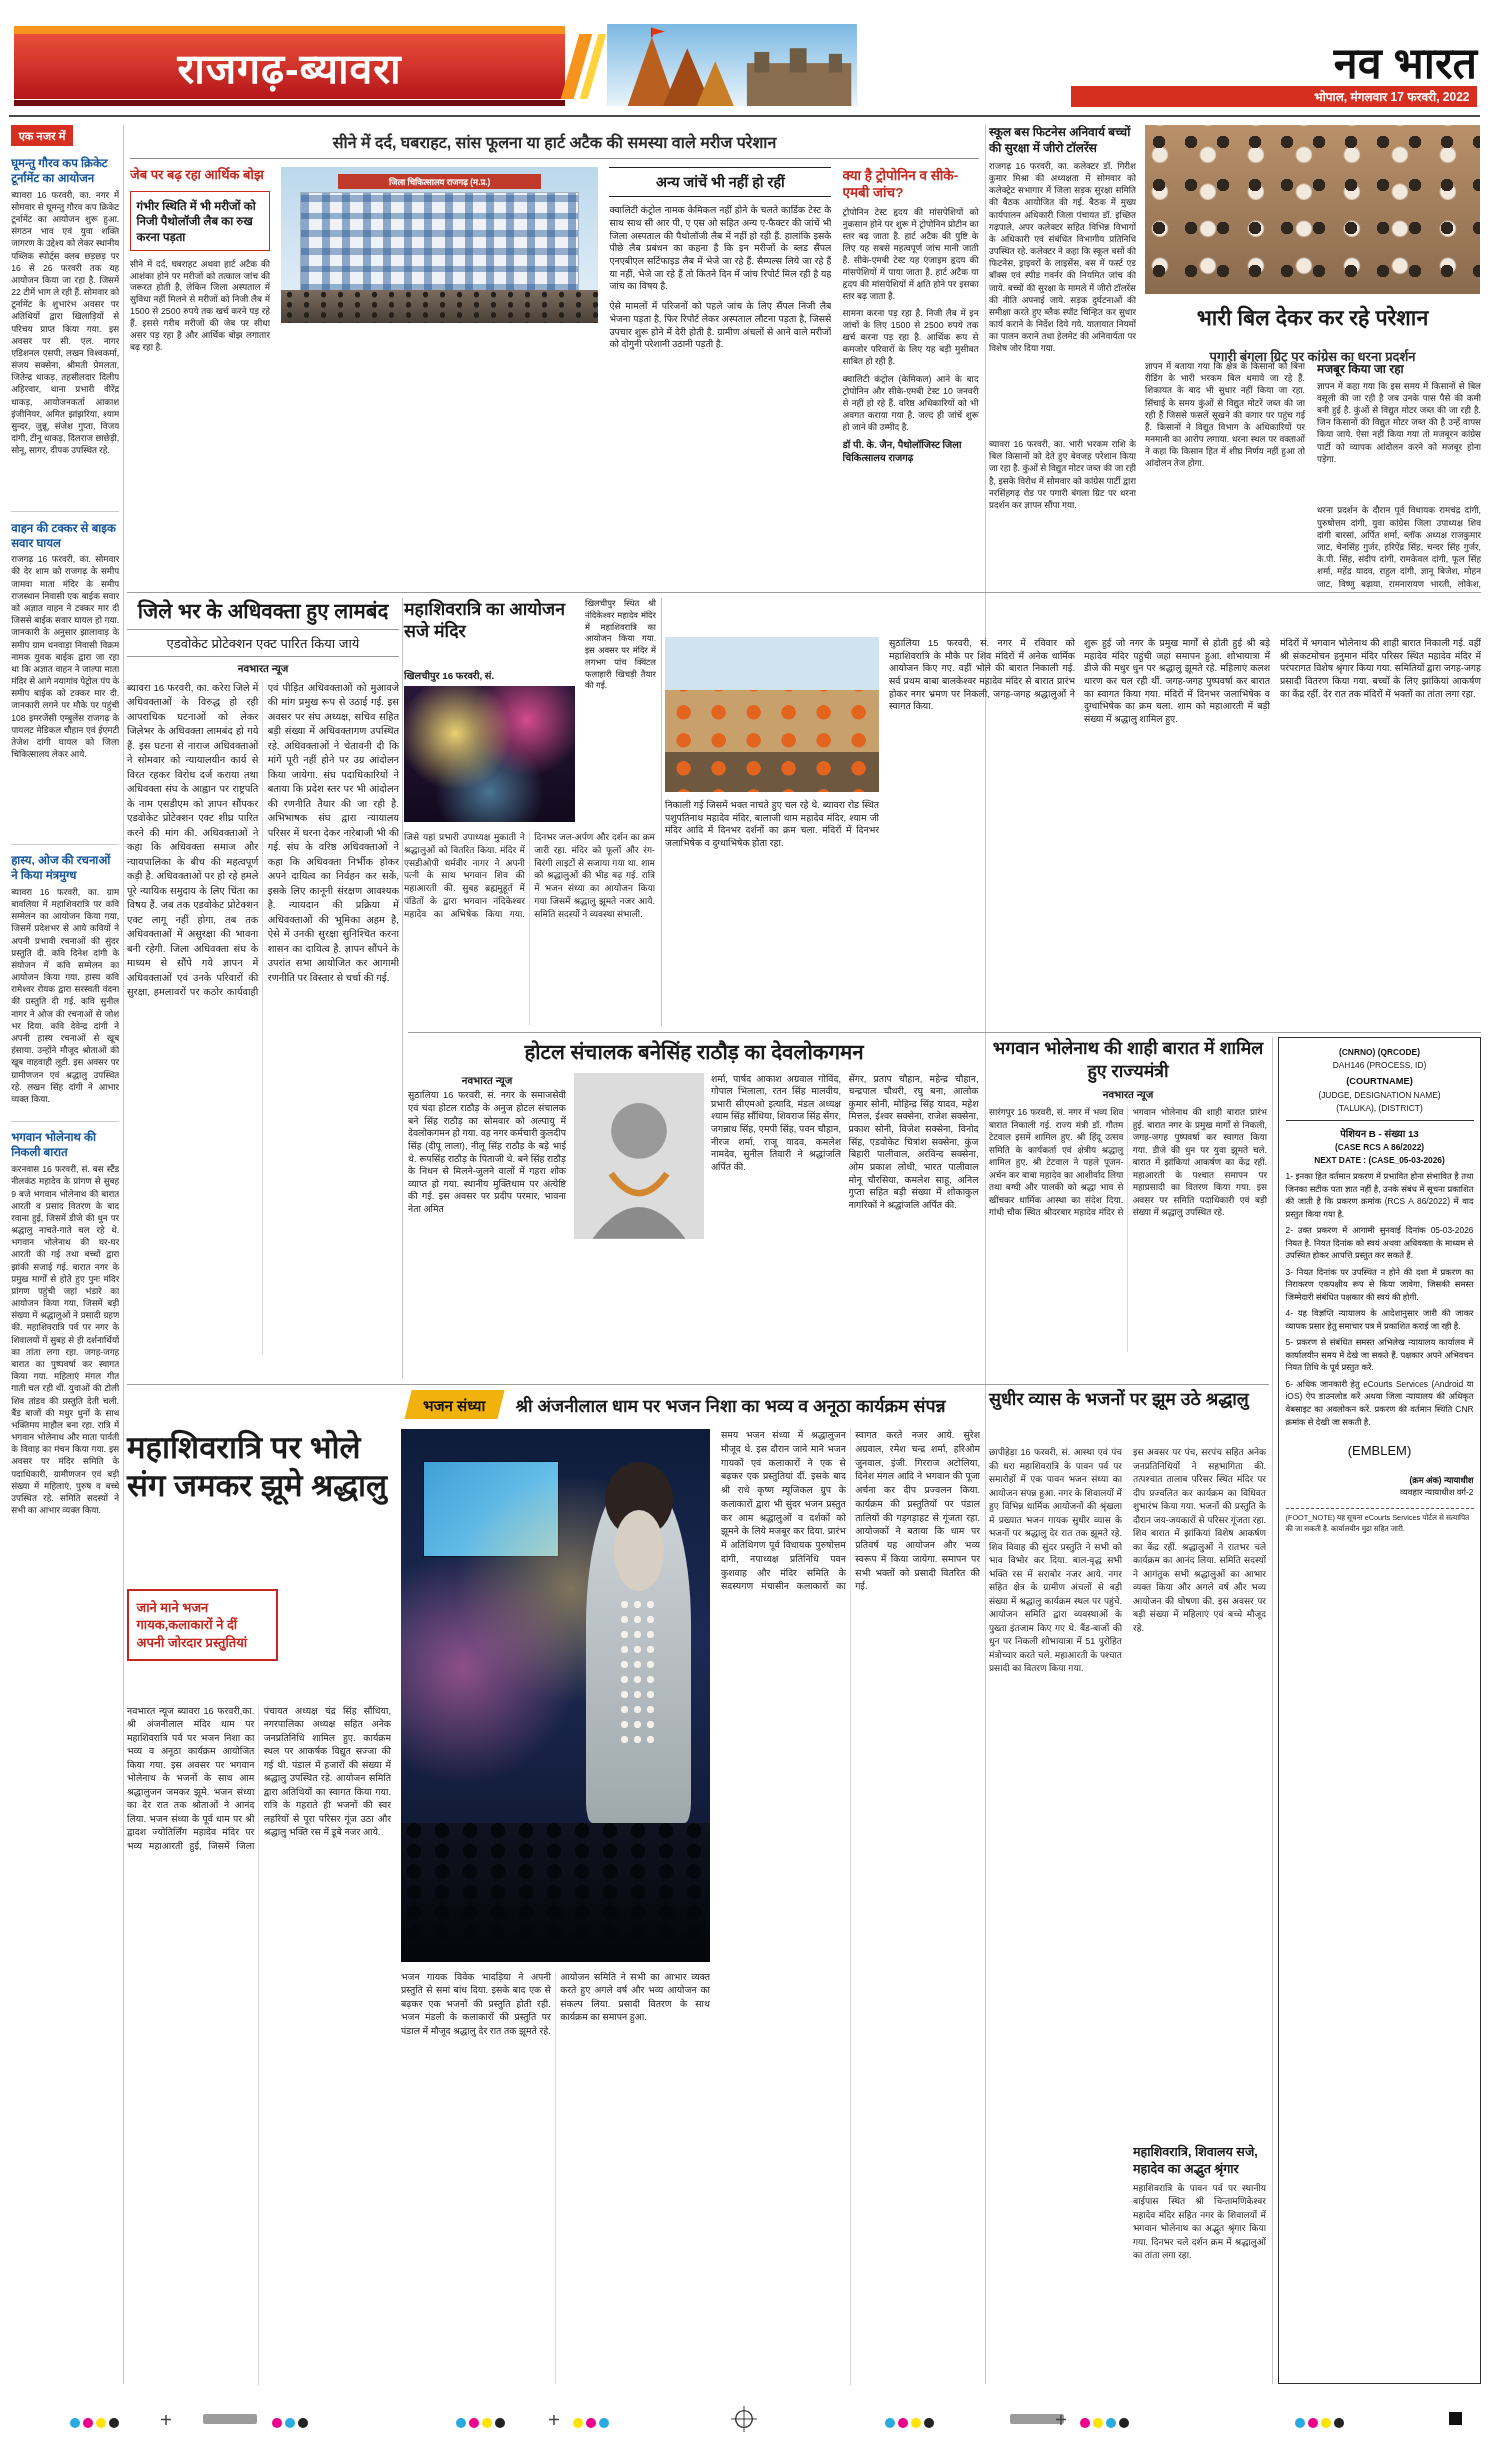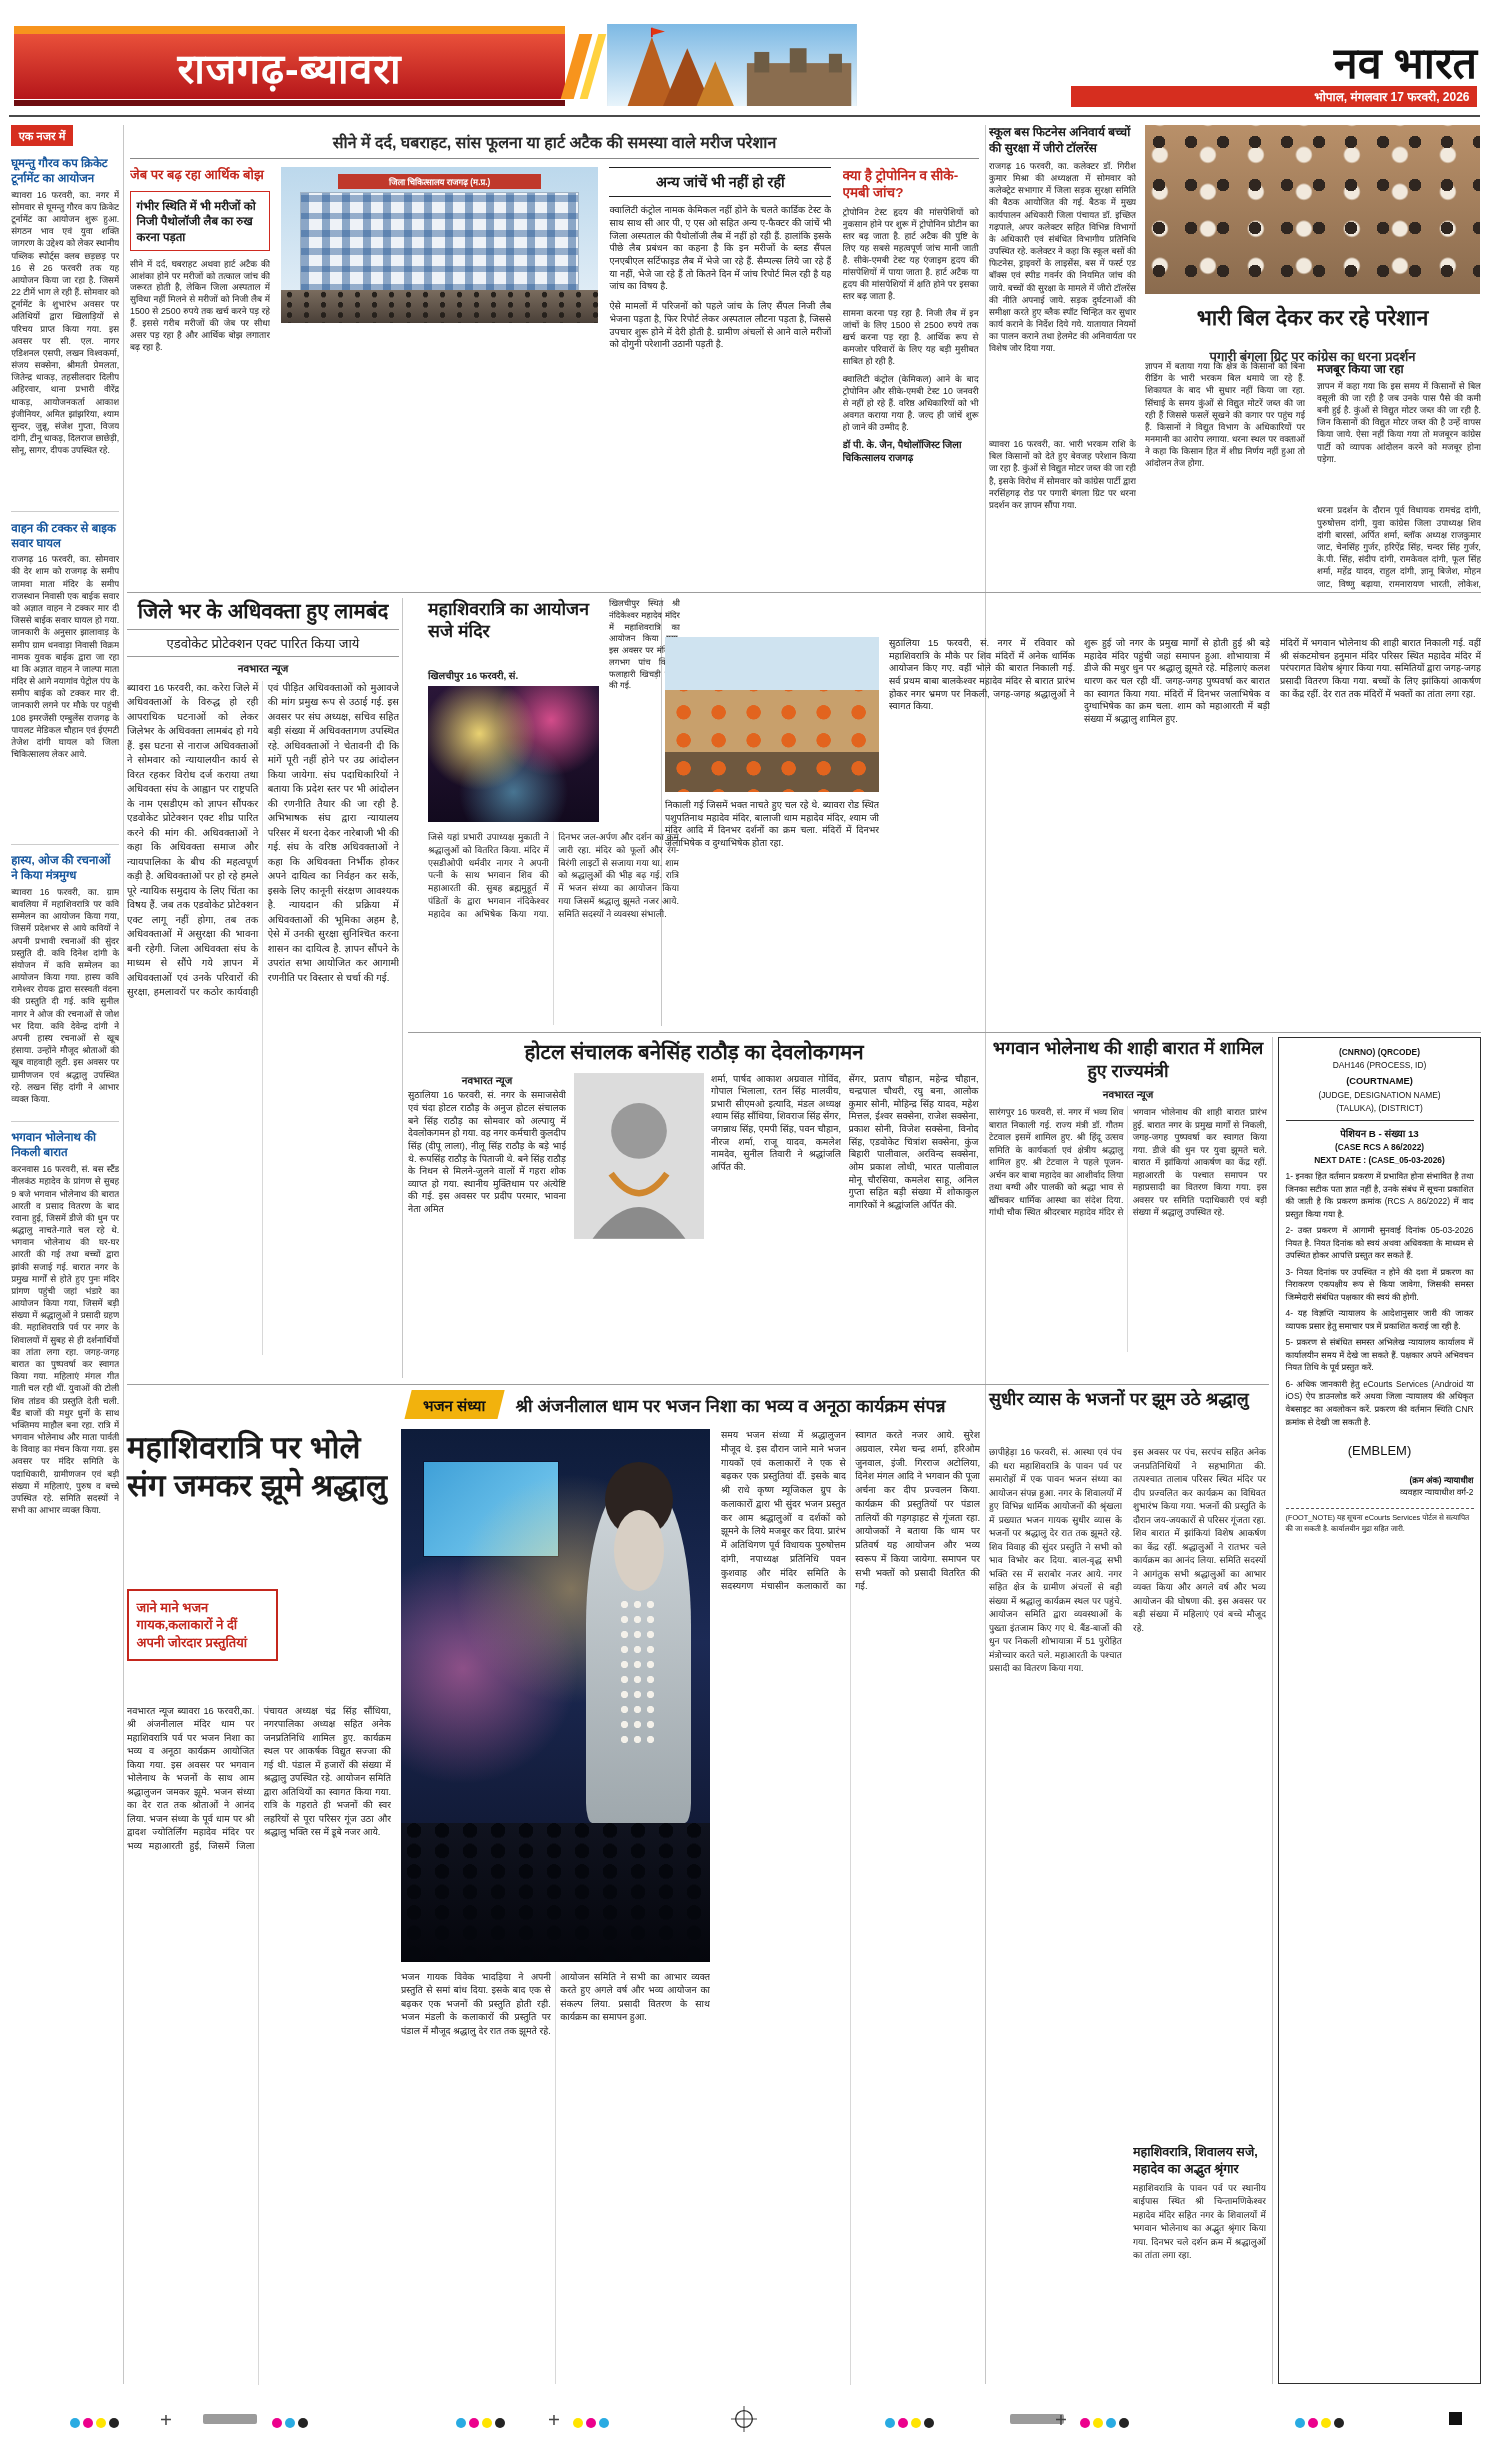--- a/index.html
+++ b/index.html
@@ -56,21 +56,21 @@
         <rect x="150" y="42" width="112" height="46" fill="#8a6d4f"></rect>
         <rect x="158" y="30" width="16" height="22" fill="#6e5c44"></rect>
         <rect x="196" y="26" width="18" height="26" fill="#6e5c44"></rect>
         <rect x="238" y="32" width="14" height="20" fill="#6e5c44"></rect>
         <line x1="48" y1="14" x2="48" y2="4" stroke="#c22" stroke-width="2"></line>
         <polygon points="48,4 62,8 48,12" fill="#e2340f"></polygon>
       </svg>
     </div>
     <div class="abs" style="left:1071px;top:32px;width:406px;height:50px;text-align:right;font-size:43px;font-weight:700;color:#111;">नव भारत</div>
     <div class="abs" style="left:1071px;top:86px;width:406px;height:20.5px;background:#d62e1f;line-height:20.5px;text-align:right;padding-right:7.5px;">
-      <span style="color:#fff;font-size:12px;font-weight:700;">भोपाल, मंगलवार 17 फरवरी, 2026</span>
+      <span style="color:#fff;font-size:12px;font-weight:700;">भोपाल, मंगलवार 17 फरवरी, 2022</span>
     </div>
     <div class="abs" style="left:9.3px;top:115px;width:1471px;height:1.9px;background:#4a4a4a;"></div>
   </div>
 
   <div class="vrule" style="left:123px;top:125px;height:2259px;"></div>
   <div class="vrule" style="left:985px;top:125px;height:2259px;"></div>
   <div class="vrule" style="left:402px;top:598px;height:780px;"></div>
   <div class="vrule" style="left:661px;top:598px;height:428px;"></div>
   <div class="vrule" style="left:1272px;top:1037px;height:1347px;"></div>
   <div class="hrule" style="left:127px;top:592px;width:1354px;"></div>
@@ -152,21 +152,21 @@
     </div>
   </div>
 
   <div class="abs" style="left:127px;top:598px;width:272px;height:780px;">
     <div class="ctr" style="font-size:20.5px;font-weight:700;line-height:1.25;">जिले भर के अधिवक्ता हुए लामबंद</div>
     <div class="ctr" style="font-size:13px;font-weight:400;border-top:0.9px solid #999;border-bottom:0.9px solid #999;padding:3.7px 0;margin-top:5.6px;">एडवोकेट प्रोटेक्शन एक्ट पारित किया जाये</div>
     <div class="ctr b" style="font-size:10.2px;margin-top:4.7px;">नवभारत न्यूज</div>
     <div class="cols2 ov jt" style="margin-top:5.6px;height:674px;font-size:9.8px;line-height:1.48;color:#202020;">ब्यावरा 16 फरवरी, का. करेरा जिले में अधिवक्ताओं के विरुद्ध हो रही आपराधिक घटनाओं को लेकर जिलेभर के अधिवक्ता लामबंद हो गये हैं. इस घटना से नाराज अधिवक्ताओं ने सोमवार को न्यायालयीन कार्य से विरत रहकर विरोध दर्ज कराया तथा अधिवक्ता संघ के आह्वान पर राष्ट्रपति के नाम एसडीएम को ज्ञापन सौंपकर एडवोकेट प्रोटेक्शन एक्ट शीघ्र पारित करने की मांग की. अधिवक्ताओं ने कहा कि अधिवक्ता समाज और न्यायपालिका के बीच की महत्वपूर्ण कड़ी है. अधिवक्ताओं पर हो रहे हमले पूरे न्यायिक समुदाय के लिए चिंता का विषय हैं. जब तक एडवोकेट प्रोटेक्शन एक्ट लागू नहीं होगा, तब तक अधिवक्ताओं में असुरक्षा की भावना बनी रहेगी. जिला अधिवक्ता संघ के माध्यम से सौंपे गये ज्ञापन में अधिवक्ताओं एवं उनके परिवारों की सुरक्षा, हमलावरों पर कठोर कार्यवाही एवं पीड़ित अधिवक्ताओं को मुआवजे की मांग प्रमुख रूप से उठाई गई. इस अवसर पर संघ अध्यक्ष, सचिव सहित बड़ी संख्या में अधिवक्तागण उपस्थित रहे. अधिवक्ताओं ने चेतावनी दी कि मांगें पूरी नहीं होने पर उग्र आंदोलन किया जायेगा. संघ पदाधिकारियों ने बताया कि प्रदेश स्तर पर भी आंदोलन की रणनीति तैयार की जा रही है. अभिभाषक संघ द्वारा न्यायालय परिसर में धरना देकर नारेबाजी भी की गई. संघ के वरिष्ठ अधिवक्ताओं ने कहा कि अधिवक्ता निर्भीक होकर अपने दायित्व का निर्वहन कर सकें, इसके लिए कानूनी संरक्षण आवश्यक है. न्यायदान की प्रक्रिया में अधिवक्ताओं की भूमिका अहम है, ऐसे में उनकी सुरक्षा सुनिश्चित करना शासन का दायित्व है. ज्ञापन सौंपने के उपरांत सभा आयोजित कर आगामी रणनीति पर विस्तार से चर्चा की गई.</div>
   </div>
 
-  <div class="abs" style="left:428px;top:598px;width:251px;height:428px;">
+  <div class="abs" style="left:404px;top:598px;width:251px;height:428px;">
     <div class="abs" style="left:0;top:0;width:171px;font-size:17.7px;font-weight:700;line-height:1.25;">महाशिवरात्रि का आयोजन सजे मंदिर</div>
     <div class="abs b" style="left:0;top:71px;font-size:9.8px;">खिलचीपुर 16 फरवरी, सं.</div>
     <div class="abs ov jt" style="left:181px;top:0;width:71px;height:225px;font-size:8.4px;line-height:1.4;">खिलचीपुर स्थित श्री नंदिकेश्वर महादेव मंदिर में महाशिवरात्रि का आयोजन किया गया. इस अवसर पर मंदिर में लगभग पांच क्विंटल फलाहारी खिचड़ी तैयार की गई.</div>
     <div class="ph" style="left:0;top:88px;width:171px;height:136px;background:radial-gradient(circle at 30% 35%,rgba(255,230,120,.9),transparent 38%),radial-gradient(circle at 72% 25%,rgba(255,90,160,.8),transparent 35%),radial-gradient(circle at 50% 78%,rgba(120,220,255,.5),transparent 40%),linear-gradient(#2a1638,#120a1e);"></div>
     <div class="cols2 ov jt" style="position:absolute;left:0;top:233px;width:251px;height:194px;font-size:9px;line-height:1.42;">जिसे यहां प्रभारी उपाध्यक्ष मुकाती ने श्रद्धालुओं को वितरित किया. मंदिर में एसडीओपी धर्मवीर नागर ने अपनी पत्नी के साथ भगवान शिव की महाआरती की. सुबह ब्रह्ममुहूर्त में पंडितों के द्वारा भगवान नंदिकेश्वर महादेव का अभिषेक किया गया. दिनभर जल-अर्पण और दर्शन का क्रम जारी रहा. मंदिर को फूलों और रंग-बिरंगी लाइटों से सजाया गया था. शाम को श्रद्धालुओं की भीड़ बढ़ गई. रात्रि में भजन संध्या का आयोजन किया गया जिसमें श्रद्धालु झूमते नजर आये. समिति सदस्यों ने व्यवस्था संभाली.</div>
   </div>
 
   <div class="abs" style="left:665px;top:598px;width:816px;height:428px;">
     <div class="ph" style="left:0;top:39px;width:214px;height:155px;background:linear-gradient(#cfe3f0 0 34%,transparent 34%),radial-gradient(circle 7.5px at 18.6px 9.3px,#e2641e 92%,transparent) 0 52%/35px 28px repeat,linear-gradient(#c8a06c 34% 74%,#6e583f 74%);"></div>
     <div class="abs ov body-txt" style="left:0;top:201px;width:214px;height:227px;">निकाली गई जिसमें भक्त नाचते हुए चल रहे थे. ब्यावरा रोड स्थित पशुपतिनाथ महादेव मंदिर, बालाजी धाम महादेव मंदिर, श्याम जी मंदिर आदि में दिनभर दर्शनों का क्रम चला. मंदिरों में दिनभर जलाभिषेक व दुग्धाभिषेक होता रहा.</div>

